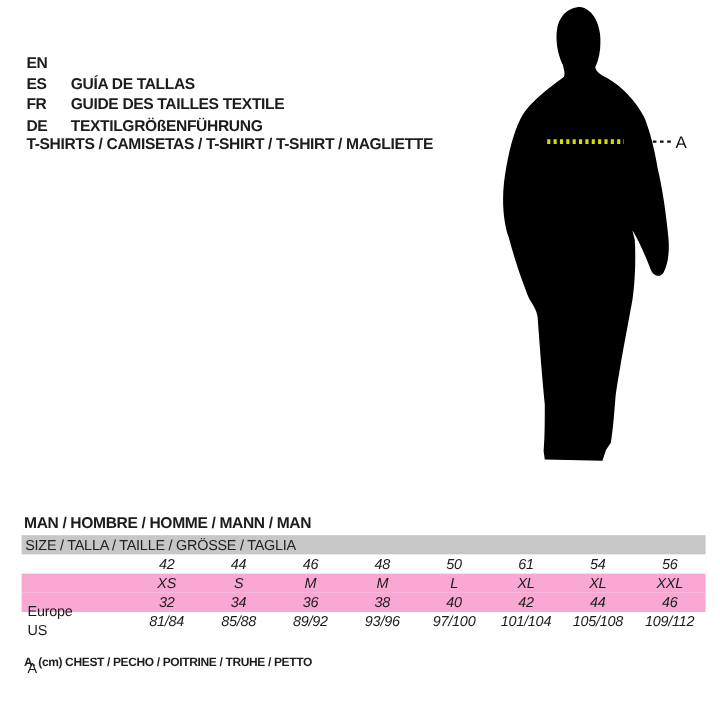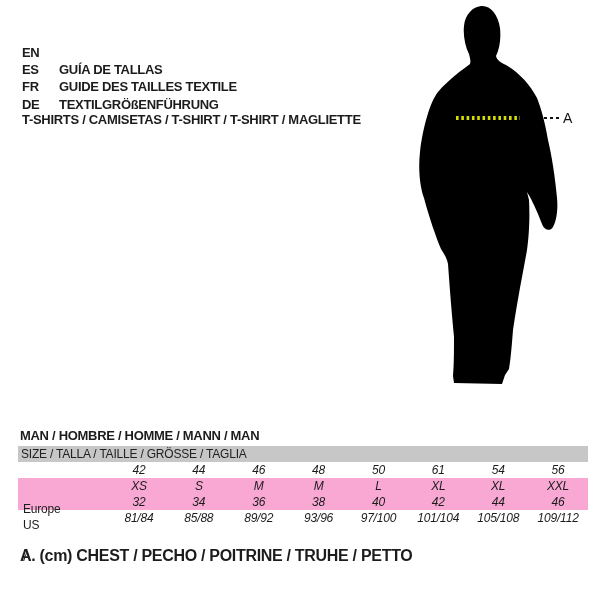--- a/index.html
+++ b/index.html
@@ -19,21 +19,21 @@
   
   .section-title{position:absolute;left:20px;top:428px;font-weight:700;font-size:13px;letter-spacing:-0.3px;}
   
   .size-table{position:absolute;left:18px;top:446px;width:570px;font-size:12px;letter-spacing:-0.2px;}
   .t-header{background:#c7c7c7;height:16px;line-height:16px;padding-left:3px;color:#222;}
   .t-row{display:flex;height:16px;line-height:16px;}
   .t-row.shaded{background:#f9a8d4;}
   .t-label{flex:0 0 86px;padding-left:5px;text-align:left;margin-top:39px;}
   .t-cell{flex:1 1 0;text-align:center;font-style:italic;}
   
-  .footnote{position:absolute;left:20px;top:547px;font-weight:700;font-size:16px;letter-spacing:-0.3px;text-align:center;}
+  .footnote{position:absolute;left:20px;top:547px;font-weight:700;font-size:10px;letter-spacing:-0.3px;text-align:center;}
 </style>
 </head>
 <body>
 
 <div id="canvas">
 
   <div class="lang-block">
     <div class="lang-row">
       <span class="lang-code">EN</span>
     </div>

